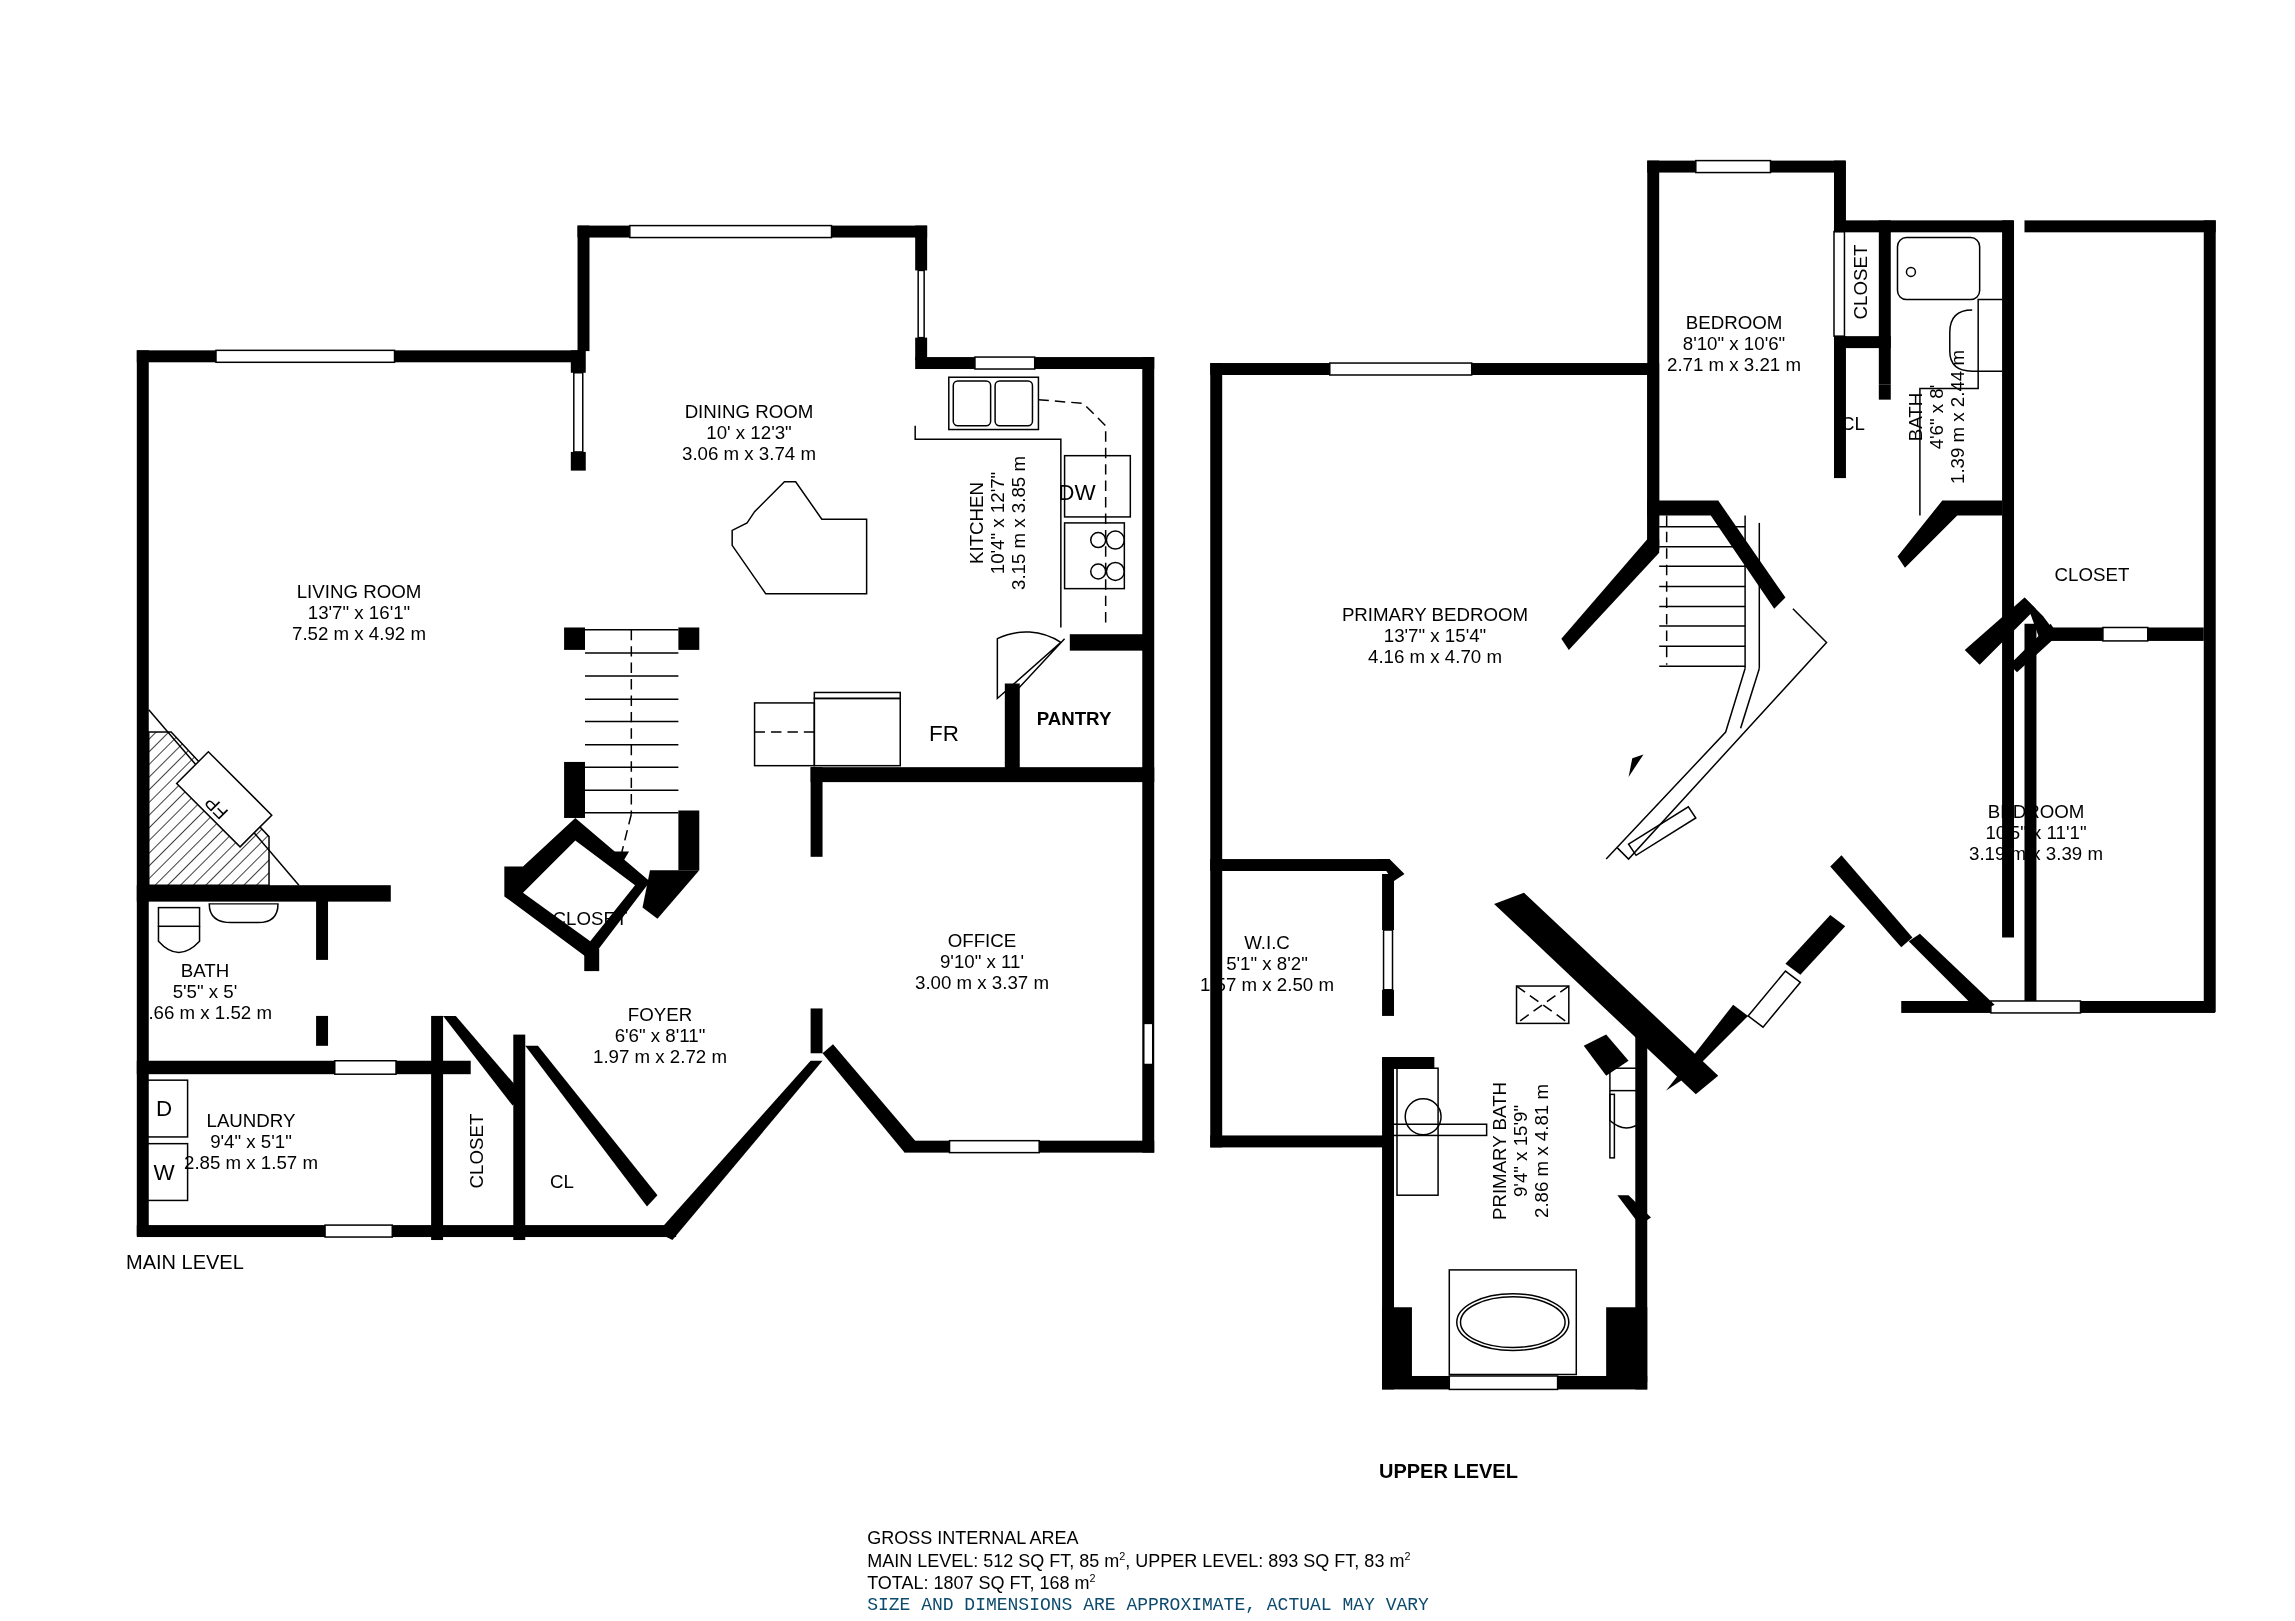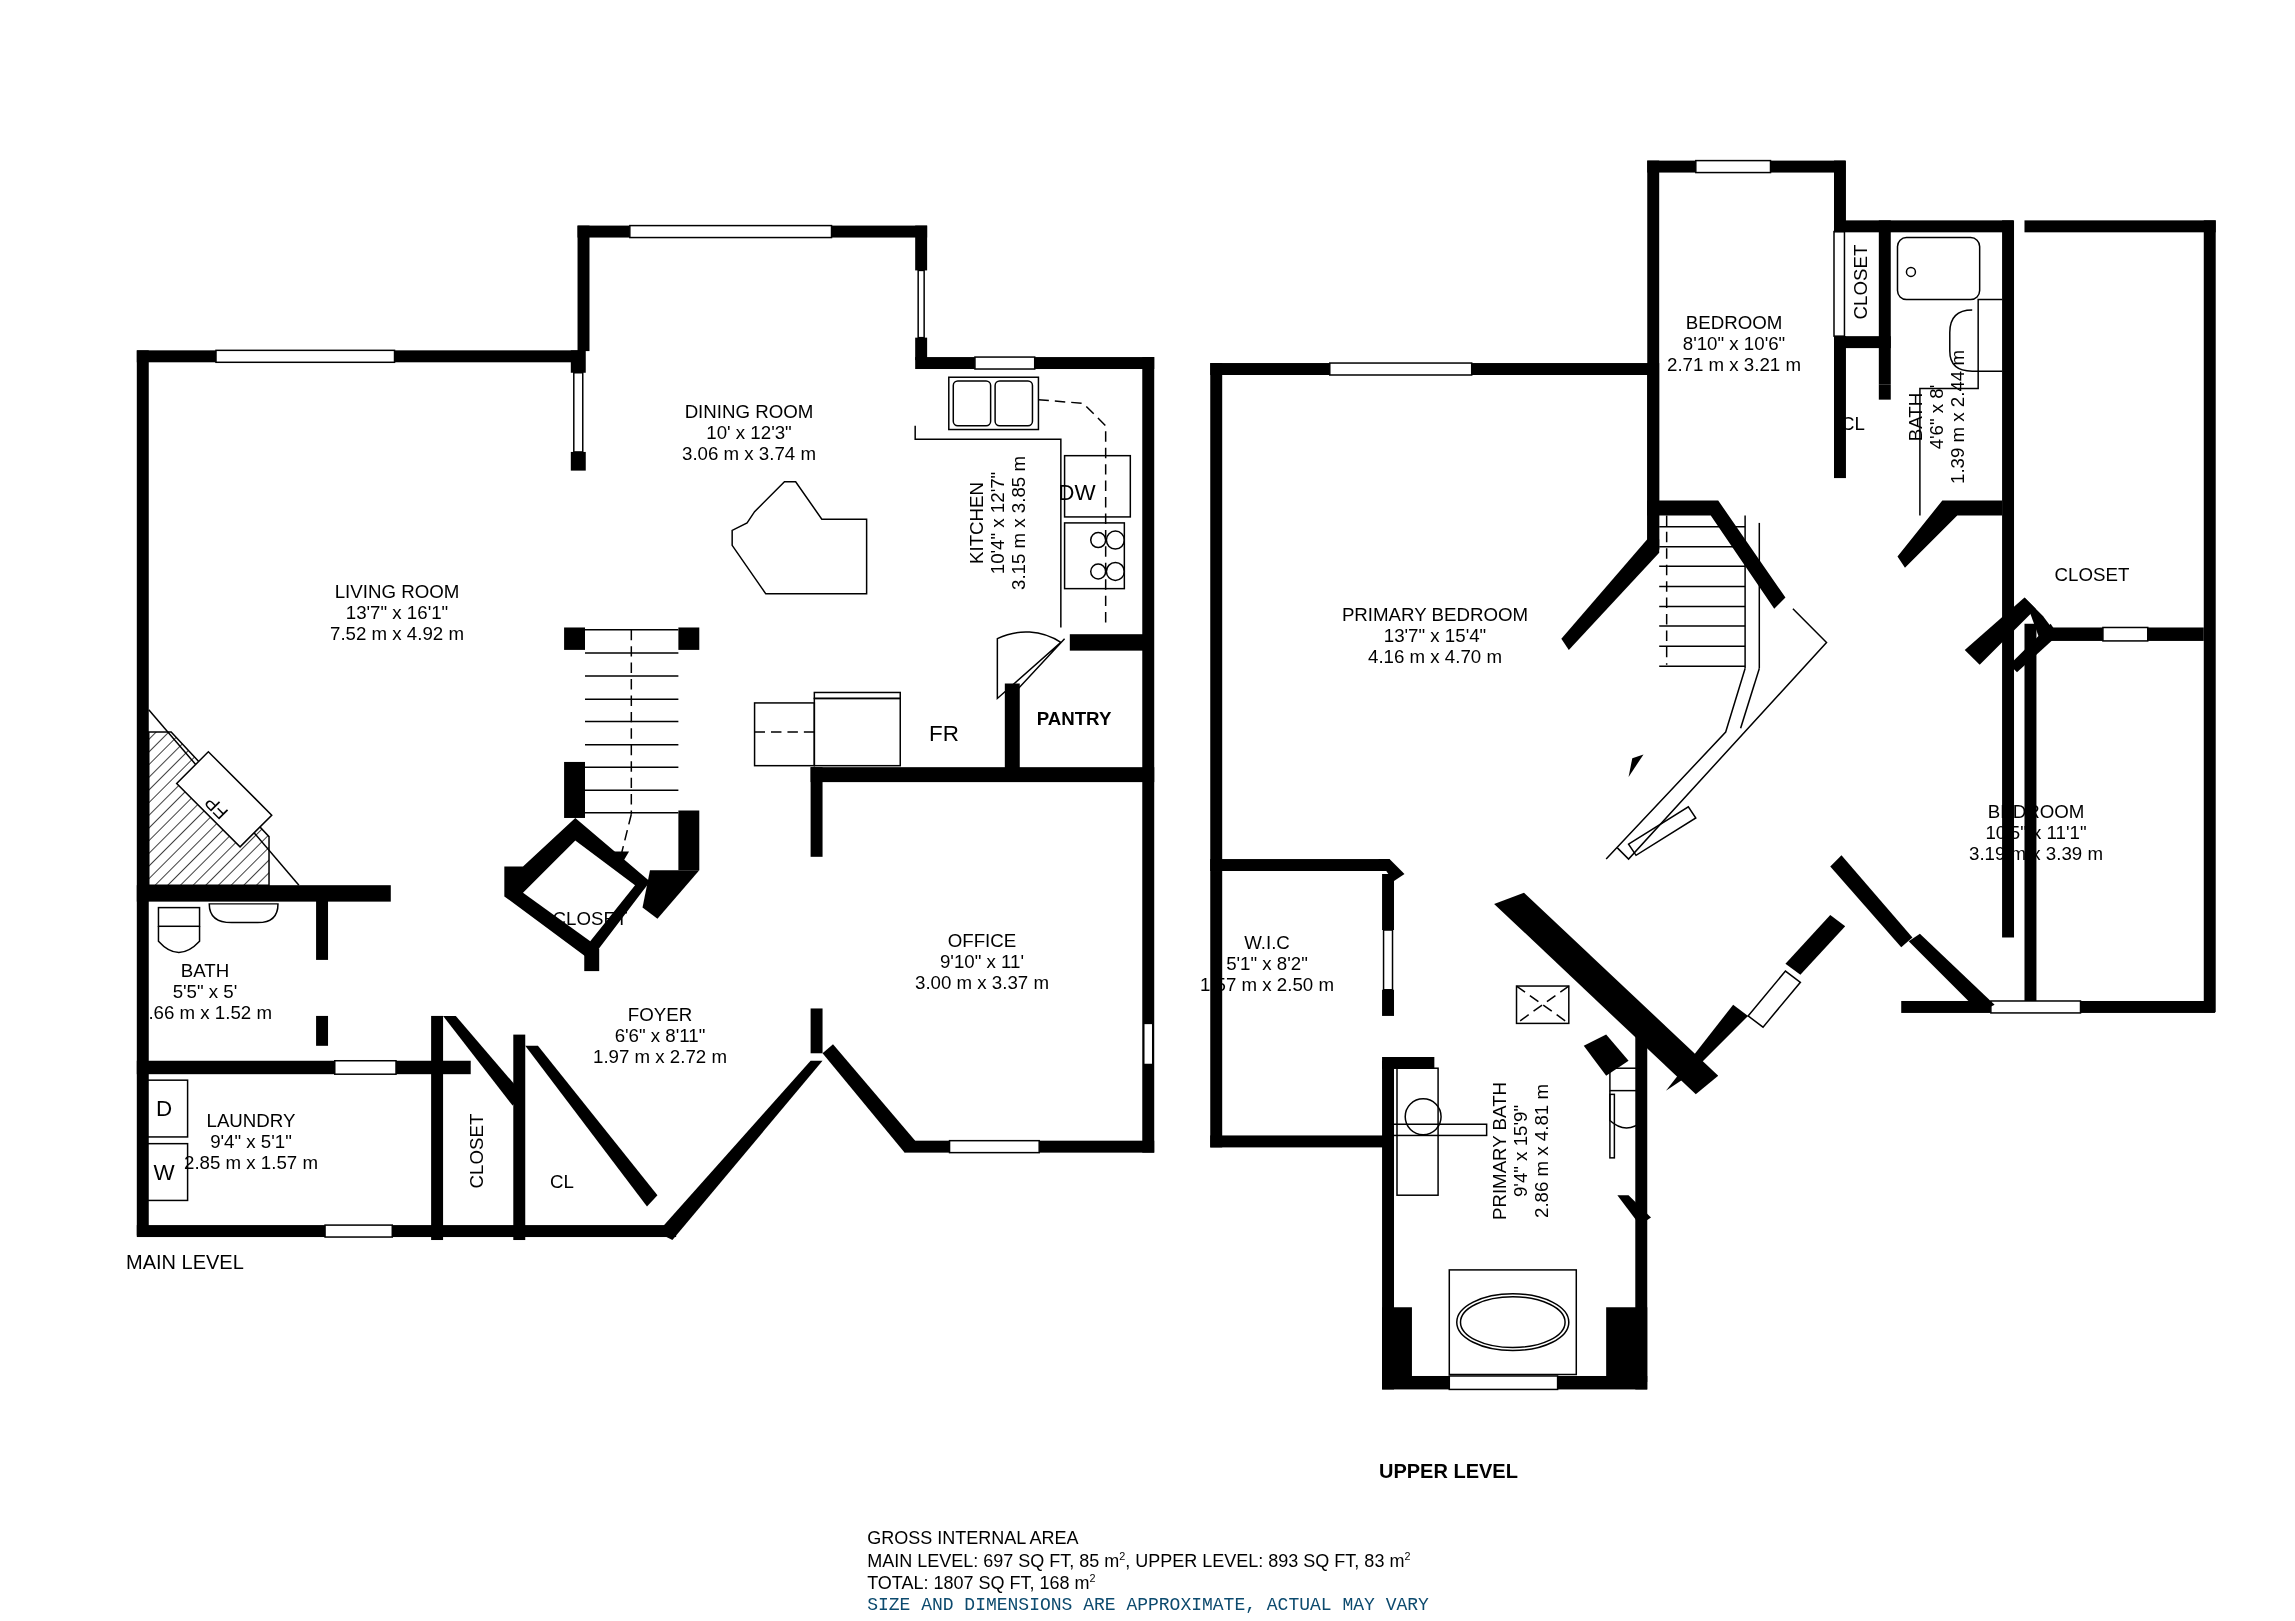--- a/index.html
+++ b/index.html
@@ -242,21 +242,21 @@
     <ellipse class="thin" cx="2025" cy="1770" rx="70" ry="34"></ellipse>
     <rect class="thin" x="2030" y="1320" width="70" height="50"></rect>
     <line class="dash" x1="2030" y1="1320" x2="2100" y2="1370"></line>
     <line class="dash" x1="2100" y1="1320" x2="2030" y2="1370"></line>
     <rect class="thin" x="2155" y="1430" width="45" height="30"></rect>
     <path class="thin" d="M2155,1460 L2155,1500 Q2177,1520 2200,1500 L2200,1460"></path>
     <rect class="thin" x="2155" y="1465" width="6" height="85"></rect>
   </g>
 </svg>
 
-<div class="label" style="left:359px;top:613px;margin-left:38px;">
+<div class="label" style="left:359px;top:613px;">
   <span class="name">LIVING ROOM</span>
   <span class="dim">13'7" x 16'1"</span>
   <span class="dim">7.52 m x 4.92 m</span>
 </div>
 <div class="label" style="left:749px;top:433px;">
   <span class="name">DINING ROOM</span>
   <span class="dim">10' x 12'3"</span>
   <span class="dim">3.06 m x 3.74 m</span>
 </div>
 <div class="label rot" style="left:998px;top:523px;">
@@ -325,17 +325,17 @@
 </div>
 <div class="label rot" style="left:1521px;top:1151px;">
   <span class="name">PRIMARY BATH</span>
   <span class="dim">9'4" x 15'9"</span>
   <span class="dim">2.86 m x 4.81 m</span>
 </div>
 <div class="level" style="left:1379px;top:1460px;font-weight:bold;">UPPER LEVEL</div>
 
 <div class="footer">
   <div>GROSS INTERNAL AREA</div>
-  <div><span>MAIN LEVEL: 697 SQ FT, 85 m</span><sup>2</sup><span>, UPPER LEVEL: 893 SQ FT, 83 m</span><sup>2</sup></div>
+  <div><span>MAIN LEVEL: 512 SQ FT, 85 m</span><sup>2</sup><span>, UPPER LEVEL: 893 SQ FT, 83 m</span><sup>2</sup></div>
   <div><span>TOTAL: 1807 SQ FT, 168 m</span><sup>2</sup></div>
   <div class="disc">SIZE AND DIMENSIONS ARE APPROXIMATE, ACTUAL MAY VARY</div>
 </div>
 
 
 </body></html>

